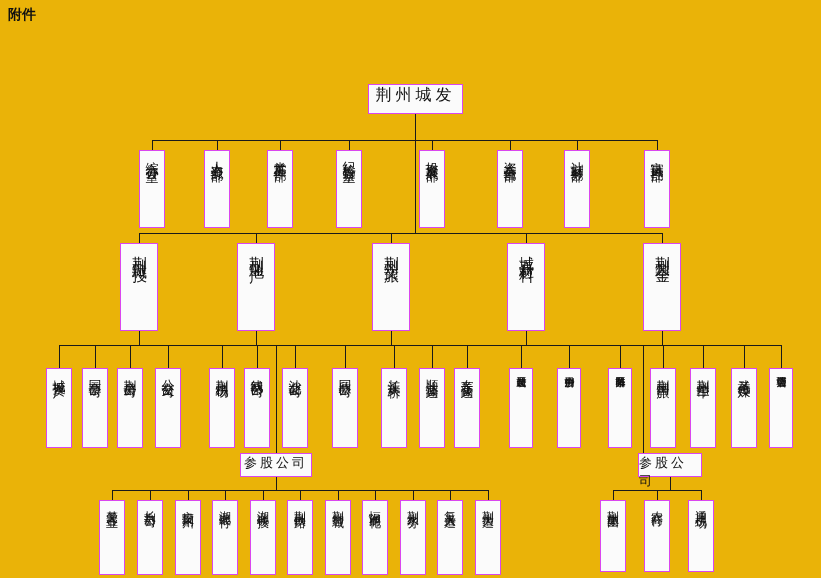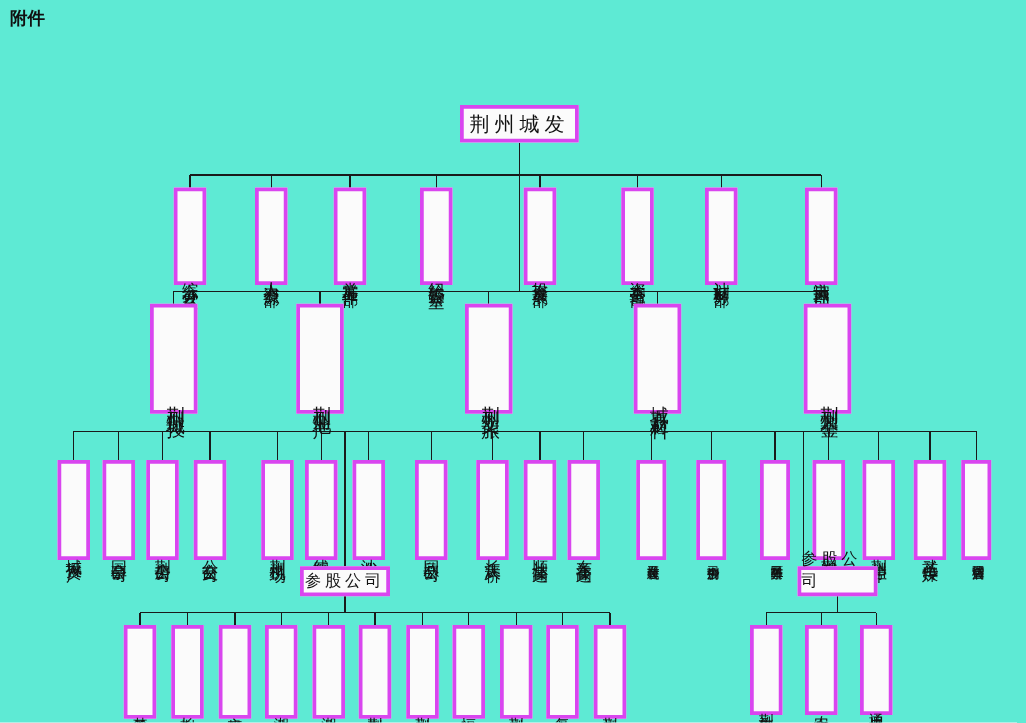--- a/index.html
+++ b/index.html
@@ -1,32 +1,32 @@
 <!DOCTYPE html>
 <html><head>
 <meta charset="utf-8">
 <style>
   html,body{margin:0;padding:0;background:#f4f4f4;}
   .canvas{
-    position:relative;width:821px;height:578px;background:#5eead4;
+    position:relative;width:821px;height:578px;background:#eab308;
     font-family:"Liberation Serif","DejaVu Serif",serif;color:#111;
     overflow:hidden;
   }
   .attachment{
     position:absolute;left:8px;top:6px;font-size:14px;font-weight:bold;
   }
   .title{
     position:absolute;left:0;top:26px;width:100%;text-align:center;
     font-size:23px;font-weight:bold;letter-spacing:2px;
   }
   svg.lines{position:absolute;left:0;top:0;}
   svg.lines line{stroke:#1a1a1a;stroke-width:1;}
   .box{
-    position:absolute;border:3px solid #d946ef;background:#fbfbfb;
-    display:flex;align-items:flex-end;justify-content:center;
+    position:absolute;border:1px solid #d946ef;background:#fbfbfb;
+    display:flex;align-items:flex-start;justify-content:center;
     box-sizing:border-box;
   }
   .vtext{
     writing-mode:vertical-rl;text-orientation:upright;
     letter-spacing:2px;line-height:1;white-space:nowrap;
   }
   .f15{font-size:15px;}
   .f13{font-size:13px;}
   .f12{font-size:12px;}
   .f10{font-size:10px;letter-spacing:0;}

